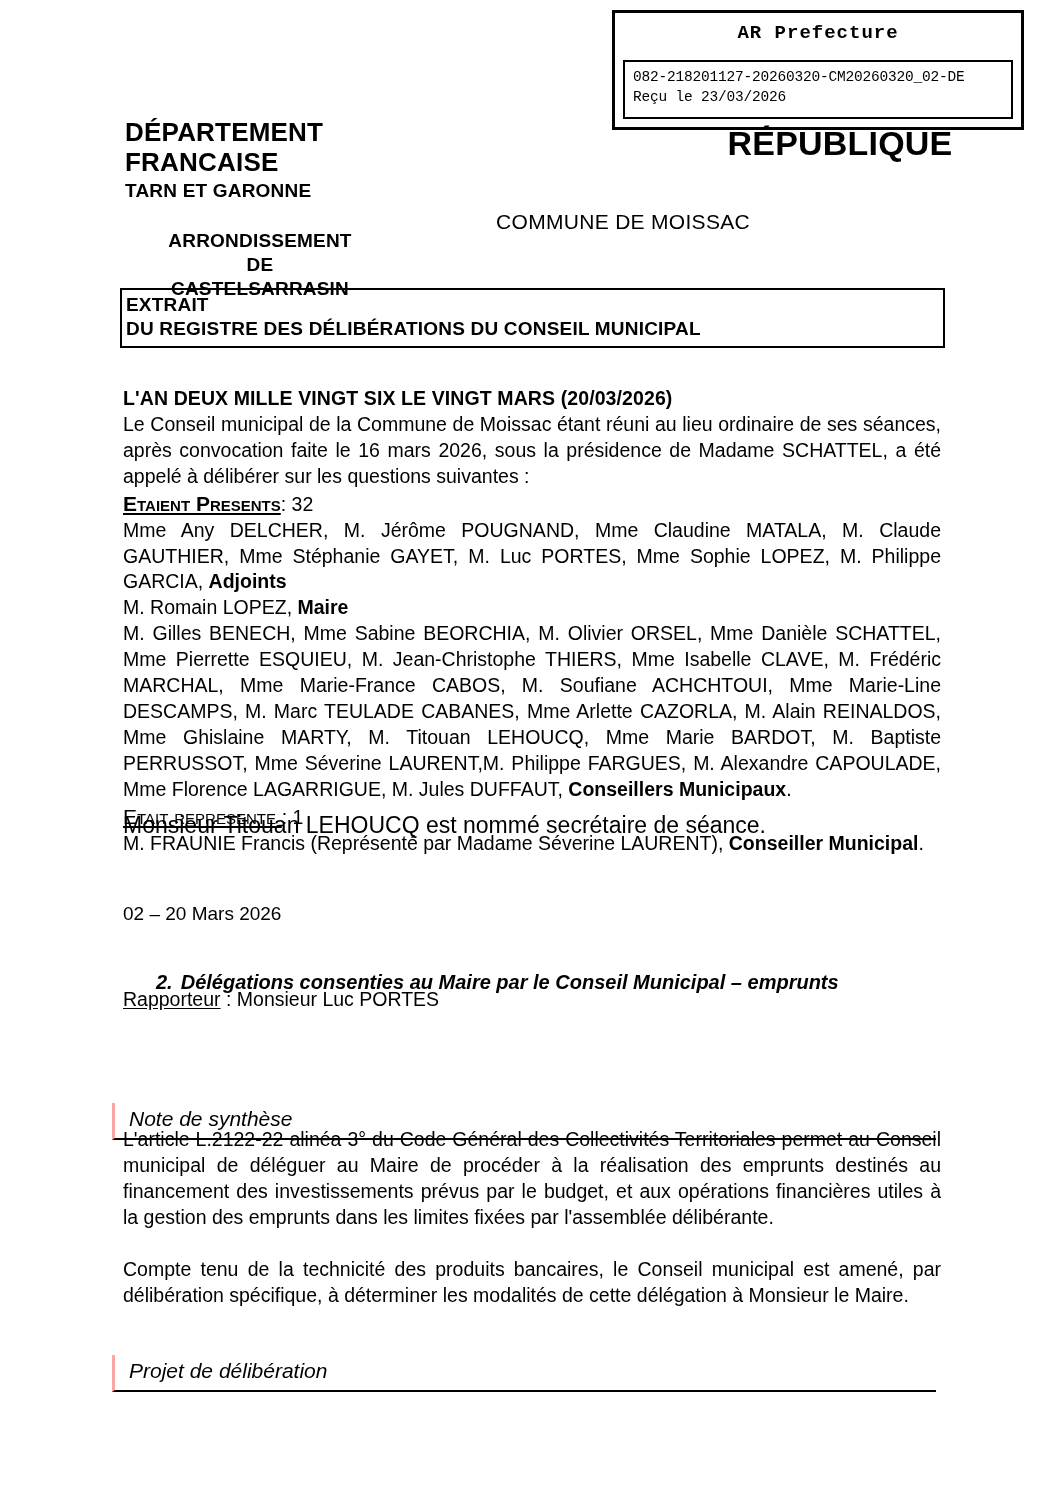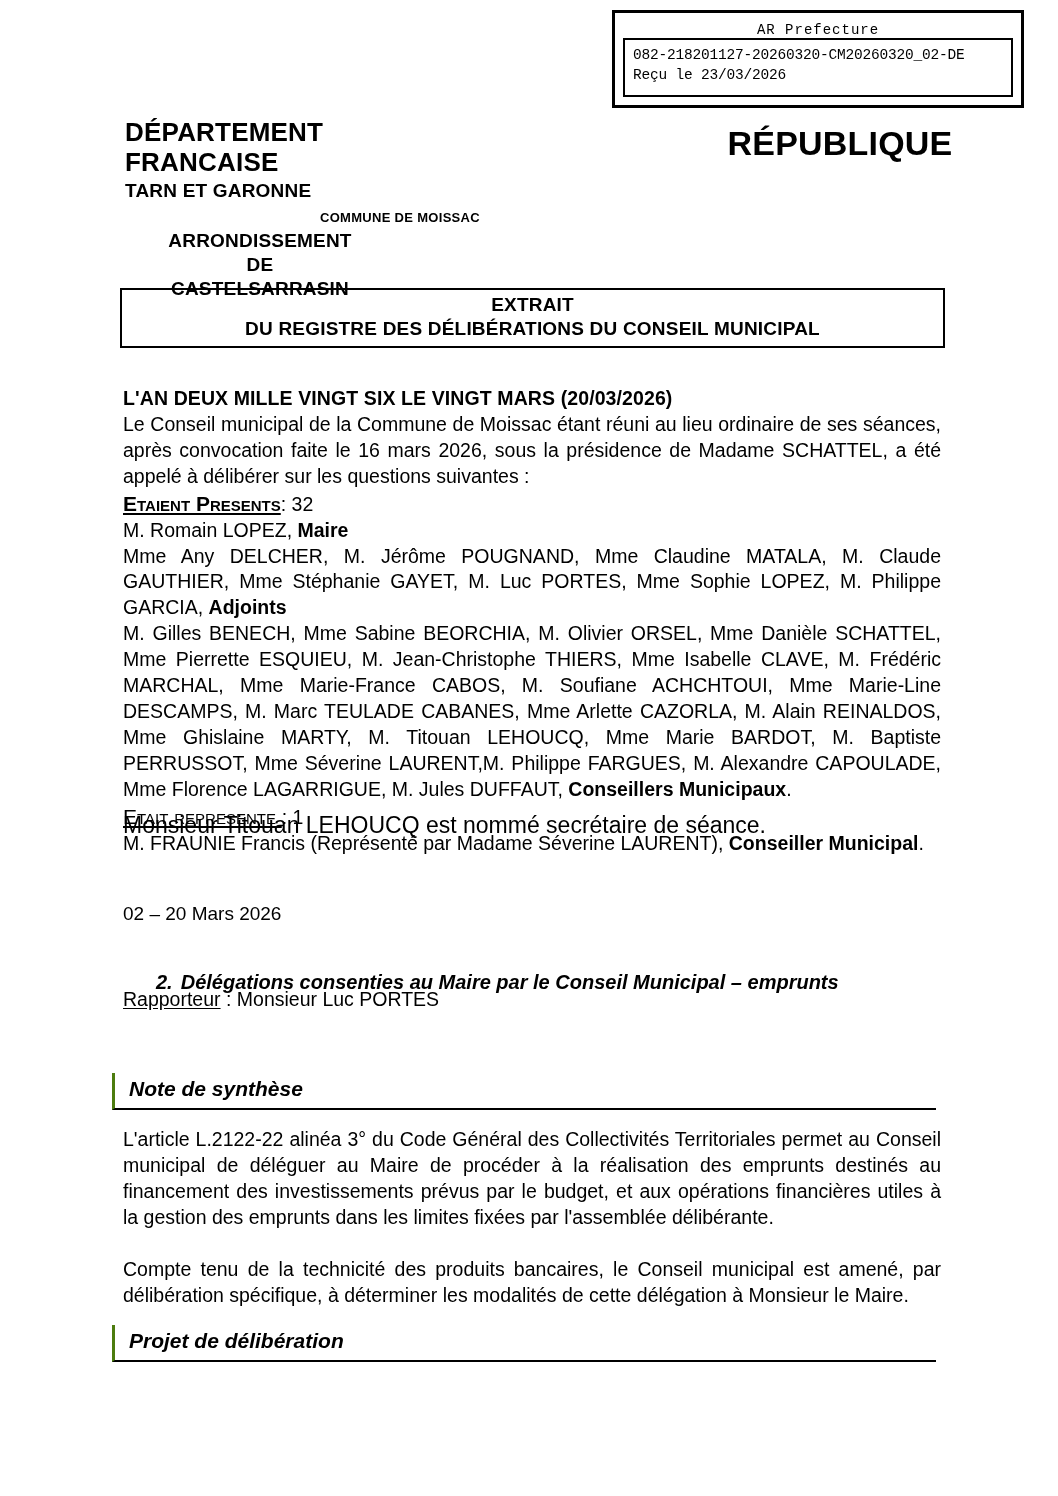--- a/index.html
+++ b/index.html
@@ -23,24 +23,24 @@
     left: 612px;
     top: 10px;
     width: 412px;
     border: 3px solid #000;
     background: #fff;
     padding: 6px 8px 8px 8px;
   }
   .ar-stamp-title {
     text-align: center;
     font-family: "Liberation Mono", monospace;
-    font-weight: normal;
-    font-size: 14px;
+    font-weight: bold;
+    font-size: 19px;
     letter-spacing: 1px;
-    padding: 3px 0 0 0;
+    padding: 3px 0 16px 0;
   }
   .ar-stamp-body {
     border: 2px solid #000;
     padding: 6px 8px 10px 8px;
     font-family: "Liberation Mono", monospace;
     font-size: 14.5px;
     line-height: 1.35;
     letter-spacing: -0.2px;
     white-space: nowrap;
   }
@@ -91,35 +91,35 @@
     text-align: center;
     font-weight: bold;
     font-size: 34px;
     letter-spacing: 0.2px;
   }
   .hdr-commune {
     position: absolute;
     left: 320px;
     top: 92px;
     width: 430px;
-    text-align: left;
-    font-weight: bold;
-    font-size: 13px;
+    text-align: right;
+    font-weight: normal;
+    font-size: 21px;
     letter-spacing: 0.3px;
   }
 
   
   .extrait-box {
     position: absolute;
     left: 120px;
     top: 288px;
     width: 825px;
     border: 2px solid #000;
     padding: 3px 4px 5px 4px;
-    text-align: center;
+    text-align: left;
     font-weight: bold;
     font-size: 19px;
     line-height: 1.25;
     letter-spacing: 0.2px;
   }
 
   
   .body-wrap {
     position: absolute;
     left: 123px;
@@ -195,26 +195,27 @@
   .rapporteur .ul {
     text-decoration: underline;
     text-underline-offset: 2px;
   }
 
   
   .sec-head {
     position: absolute;
     left: 112px;
     width: 824px;
-    border-left: 3px solid #4d7c0f;
+    border-left: 3px solid #fca5a5;
     border-bottom: 2px solid #000;
     padding: 4px 0 7px 14px;
-    font-weight: bold;
+    font-weight: normal;
     font-style: italic;
     font-size: 21px;
+    margin-top: 30px;
   }
   #sec-note { top: 1073px; }
   #sec-projet { top: 1325px; }
 
   .note-body {
     position: absolute;
     left: 123px;
     top: 1127px;
     width: 818px;
   }
@@ -250,23 +251,23 @@
   <div>EXTRAIT</div>
   <div>DU REGISTRE DES DÉLIBÉRATIONS DU CONSEIL MUNICIPAL</div>
 </div>
 
 <div class="body-wrap">
   <p class="p lead">L'AN DEUX MILLE VINGT SIX LE VINGT MARS (20/03/2026)</p>
   <p class="p just">Le Conseil municipal de la Commune de Moissac étant réuni au lieu ordinaire de ses séances, après convocation faite le 16 mars 2026, sous la présidence de Madame SCHATTEL, a été appelé à délibérer sur les questions suivantes :</p>
 
   <p class="p"><span class="smallcaps-ul">Etaient Presents</span><span>: 32</span></p>
 
+  <p class="p just"><span>Mme Any DELCHER, M. Jérôme POUGNAND, Mme Claudine MATALA, M. Claude GAUTHIER, Mme Stéphanie GAYET, M. Luc PORTES, Mme Sophie LOPEZ, M. Philippe GARCIA, </span><span class="b">Adjoints</span></p>
+
   <p class="p"><span>M. Romain LOPEZ, </span><span class="b">Maire</span></p>
-
-  <p class="p just"><span>Mme Any DELCHER, M. Jérôme POUGNAND, Mme Claudine MATALA, M. Claude GAUTHIER, Mme Stéphanie GAYET, M. Luc PORTES, Mme Sophie LOPEZ, M. Philippe GARCIA, </span><span class="b">Adjoints</span></p>
 
   <p class="p just"><span>M. Gilles BENECH, Mme Sabine BEORCHIA, M. Olivier ORSEL, Mme Danièle SCHATTEL, Mme Pierrette ESQUIEU, M. Jean-Christophe THIERS, Mme Isabelle CLAVE, M. Frédéric MARCHAL, Mme Marie-France CABOS, M. Soufiane ACHCHTOUI, Mme Marie-Line DESCAMPS, M. Marc TEULADE CABANES, Mme Arlette CAZORLA, M. Alain REINALDOS, Mme Ghislaine MARTY, M. Titouan LEHOUCQ, Mme Marie BARDOT, M. Baptiste PERRUSSOT, Mme Séverine LAURENT,M. Philippe FARGUES, M. Alexandre CAPOULADE, Mme Florence LAGARRIGUE, M. Jules DUFFAUT, </span><span class="b">Conseillers Municipaux</span><span>.</span></p>
 
   <p class="p"><span class="smallcaps-ul2">Etait represente </span><span>: 1</span></p>
 
   <p class="p"><span>M. FRAUNIE Francis (Représenté par Madame Séverine LAURENT), </span><span class="b">Conseiller Municipal</span><span>.</span></p>
 </div>
 
 <div class="secretary p">Monsieur Titouan LEHOUCQ est nommé secrétaire de séance.</div>
 

